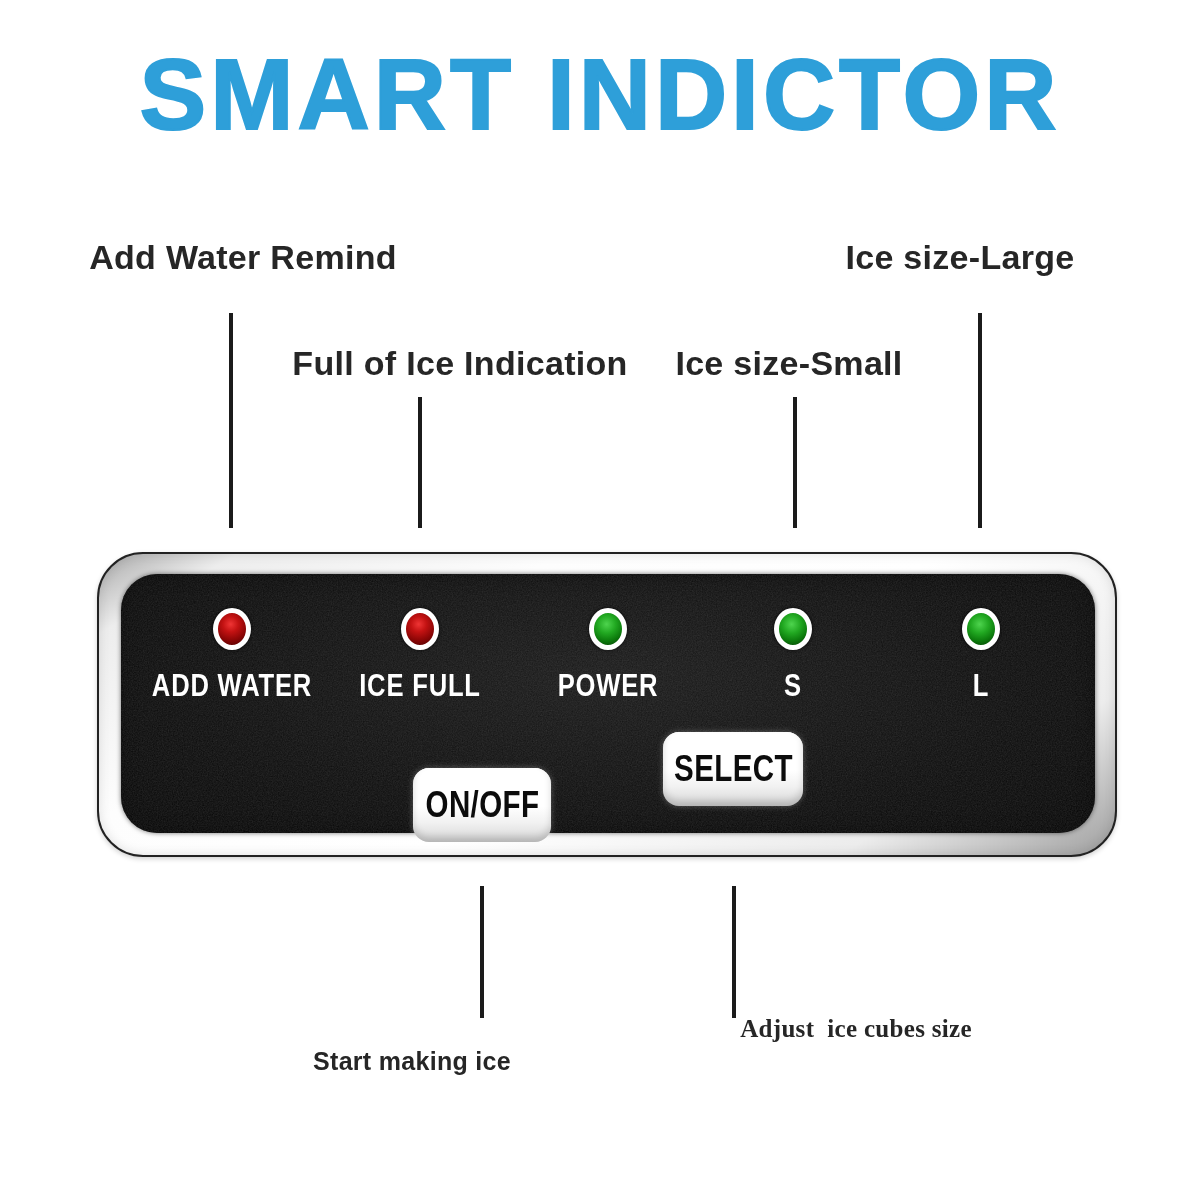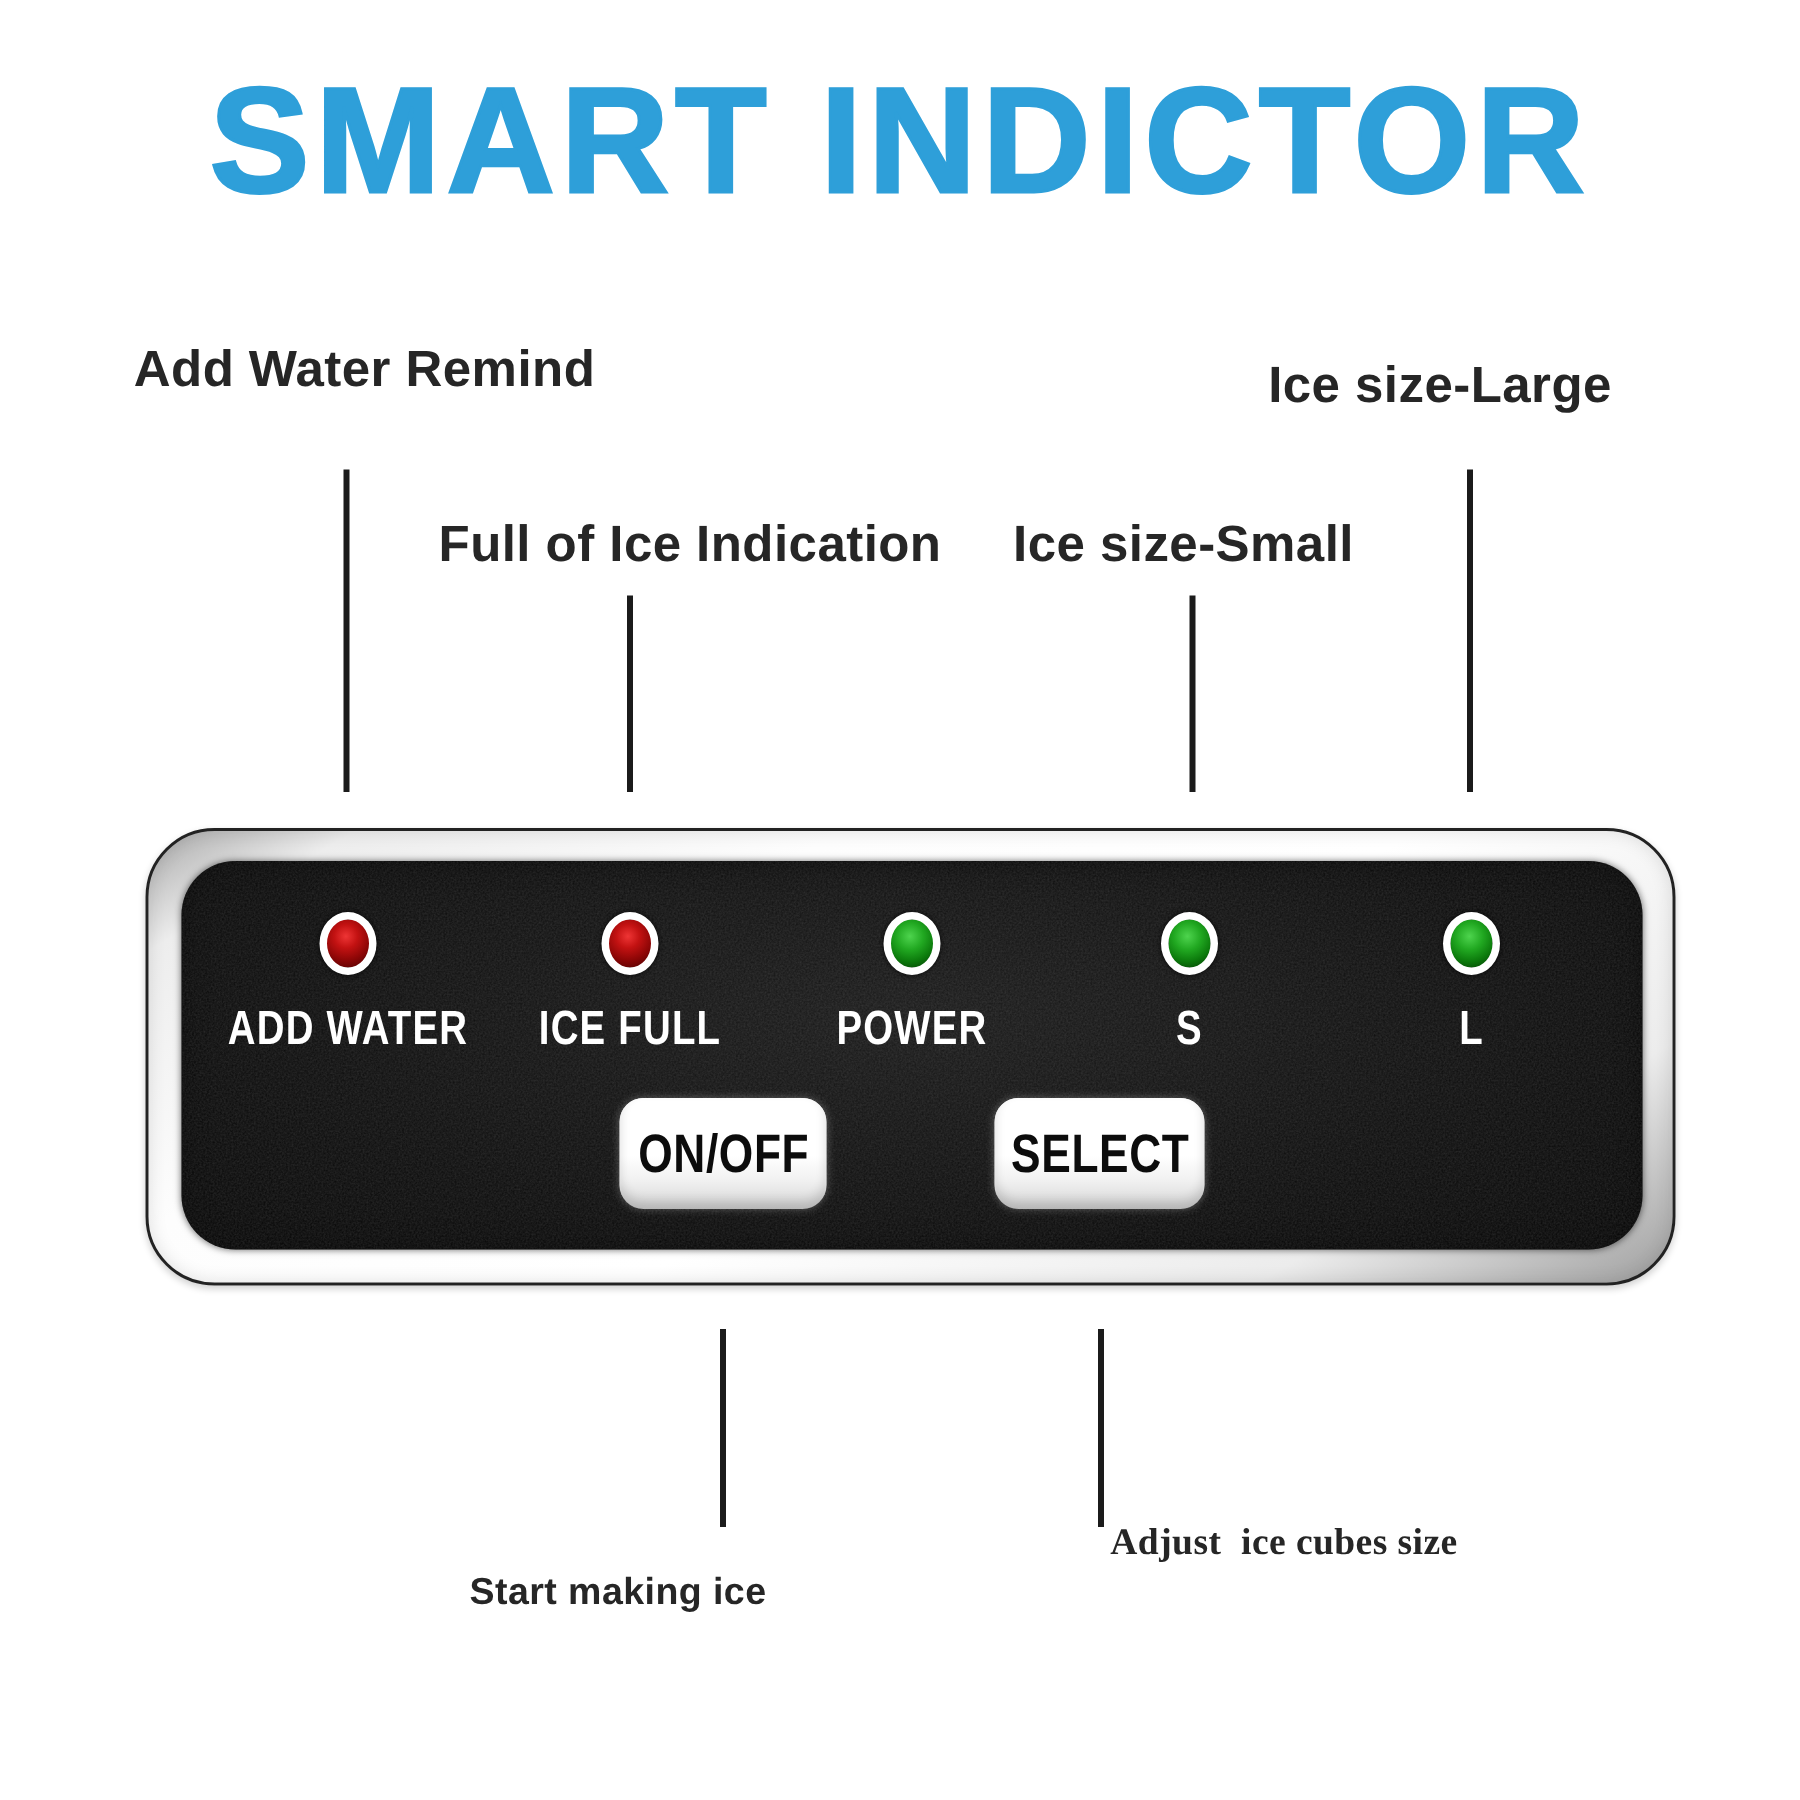--- a/index.html
+++ b/index.html
@@ -59,21 +59,21 @@
     color:#0c0c0c;font-size:36px;font-weight:700;letter-spacing:0.5px;white-space:nowrap;
   }
 </style>
 </head>
 <body>
 
 <div class="canvas">
 
   <h1 class="title">SMART INDICTOR</h1>
 
-  <div class="callout" style="left:243px;top:229px;text-align:center;">Add Water Remind</div>
+  <div class="callout" style="left:243px;top:240px;text-align:center;">Add Water Remind</div>
   <div class="callout" style="left:420px;top:346px;margin-left:40px;">Full of Ice Indication</div>
   <div class="callout" style="left:960px;top:240px;">Ice size-Large</div>
   <div class="callout" style="left:789px;top:346px;">Ice size-Small</div>
 
   <div class="cline" style="left:229px;top:313px;height:215px;"></div>
   <div class="cline" style="left:418px;top:397px;height:131px;"></div>
   <div class="cline" style="left:793px;top:397px;height:131px;"></div>
   <div class="cline" style="left:978px;top:313px;height:215px;"></div>
 
   <div class="panel-bezel">
@@ -93,21 +93,21 @@
   <div class="led led-green" style="left:589px;"></div>
   <div class="led led-green" style="left:774px;"></div>
   <div class="led led-green" style="left:962px;"></div>
 
   <div class="led-label" style="left:232px;">ADD WATER</div>
   <div class="led-label" style="left:420px;">ICE FULL</div>
   <div class="led-label" style="left:608px;">POWER</div>
   <div class="led-label" style="left:793px;">S</div>
   <div class="led-label" style="left:981px;">L</div>
 
-  <button class="panel-btn" style="left:413px;width:138px;">
+  <button class="panel-btn" style="left:413px;width:138px;margin-top:36px;">
     <span class="btn-text">ON/OFF</span>
   </button>
   <button class="panel-btn" style="left:663px;width:140px;">
     <span class="btn-text">SELECT</span>
   </button>
 
   <div class="cline" style="left:480px;top:886px;height:132px;"></div>
   <div class="cline" style="left:732px;top:886px;height:132px;"></div>
 
   <div class="callout bottom" style="left:412px;top:1049px;">Start making ice</div>

